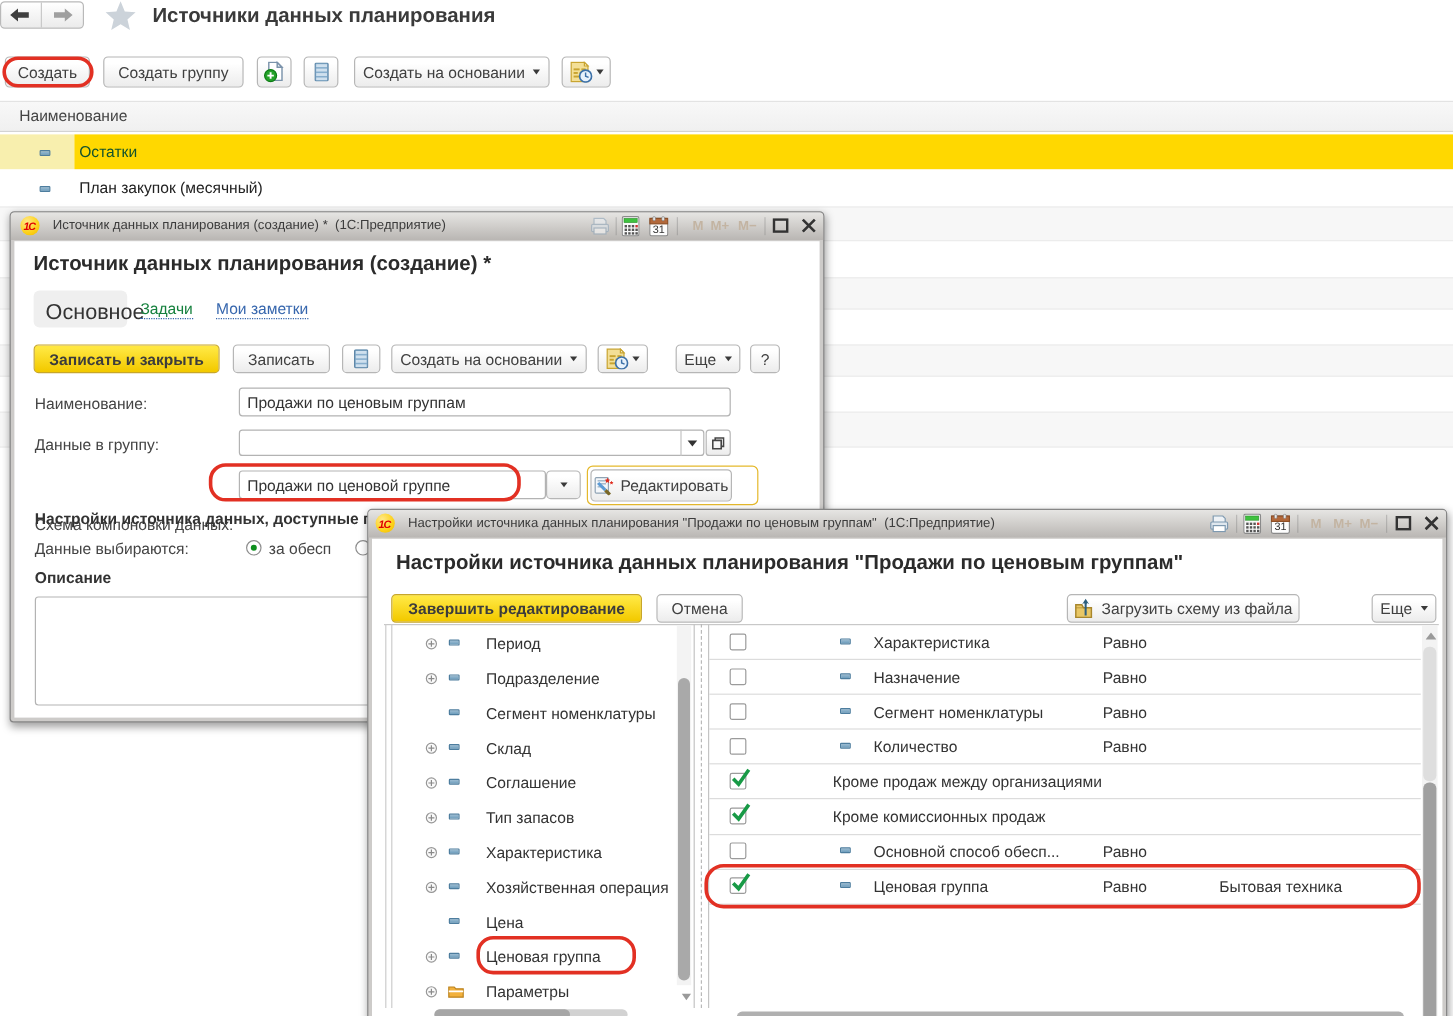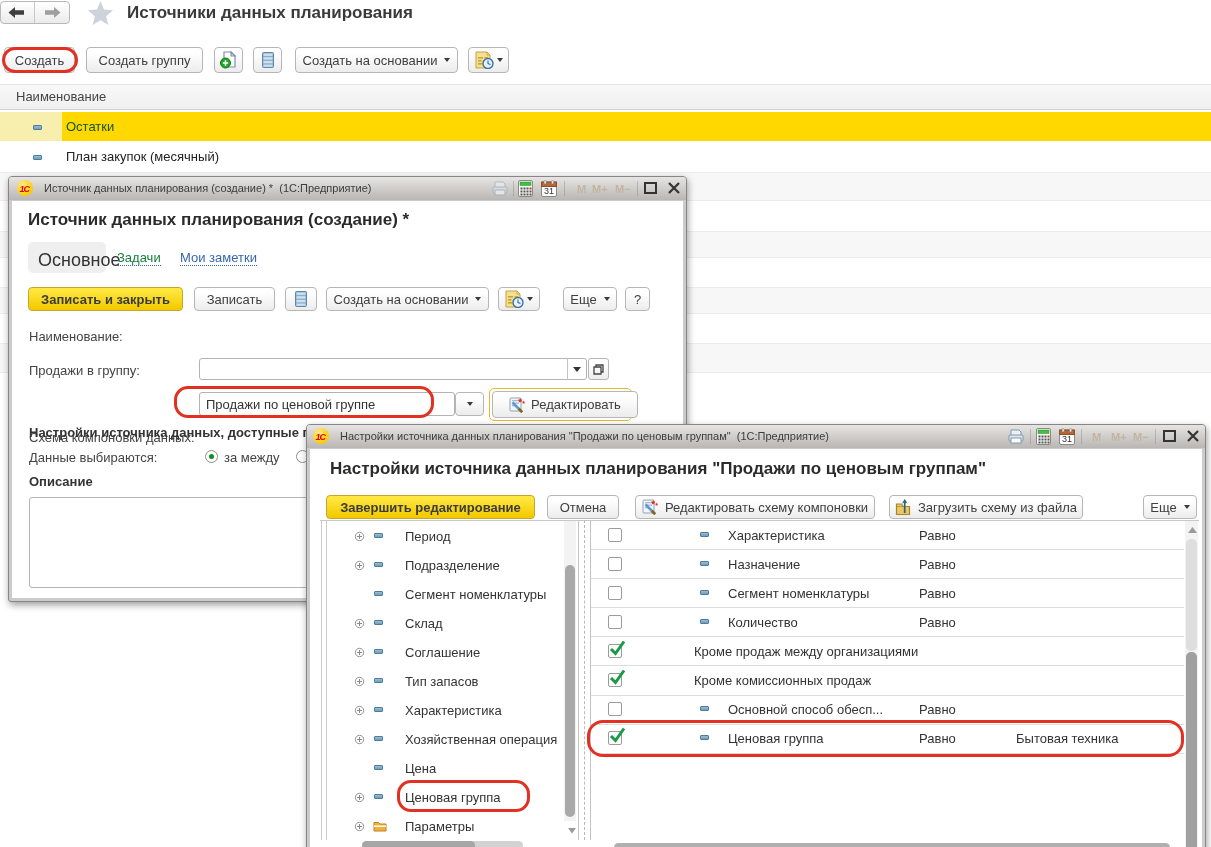--- a/index.html
+++ b/index.html
@@ -185,54 +185,55 @@
         <rect x="3" y="12" width="4.5" height="1.6" fill="#c8a430"></rect>
         <circle cx="13" cy="12.5" r="5" fill="#e8f2fb" stroke="#3d71a8" stroke-width="1.4"></circle>
         <path d="M13 9.5 L13 12.5 L15.5 13.5" stroke="#3d71a8" stroke-width="1.2" fill="none"></path>
       </svg>
       <span class="darr" style="margin-left:0;"></span>
     </div>
     <div class="btn" style="left:551px; top:86px; width:54px;">Еще<span class="darr"></span></div>
     <div class="btn" style="left:613px; top:86px; width:25px;">?</div>
 
     <div class="lbl" style="left:17px; top:128px;">Наименование:</div>
-
-    <div class="lbl" style="left:17px; top:162px;">Продажи в группу:</div>
+    <div class="inp" style="left:187px; top:122px; width:410px; height:24px;">Продажи по ценовым группам</div>
+
+    <div class="lbl" style="left:17px; top:162px;">Данные в группу:</div>
     <div class="inp" style="left:187px; top:157px; width:388px; height:22px;"></div>
     <div class="abs" style="left:555px; top:157px; width:1px; height:22px; background:#c4c4c4;"></div>
     <div class="abs" style="left:561px; top:166px; width:0; height:0; border-left:4px solid transparent; border-right:4px solid transparent; border-top:5px solid #333;"></div>
     <div class="btn" style="left:576px; top:157px; width:21px; height:22px; border-radius:3px;">
       <svg width="11" height="11" viewBox="0 0 11 11">
           <path d="M3 3 L3 1 L10 1 L10 8 L8 8 M1 3 L8 3 L8 10 L1 10 Z" fill="none" stroke="#444" stroke-width="1.3"></path>
         </svg>
     </div>
 
     <div class="lbl" style="left:17px; top:197px;margin-top:32px;">Схема компоновки данных:</div>
     <div class="inp" style="left:187px; top:191px; width:256px; height:24px;">Продажи по ценовой группе</div>
     <div class="btn" style="left:443px; top:191px; width:29px; height:24px;">
         <span class="darr" style="margin-left:0;"></span>
       </div>
     <div class="abs" style="left:477px; top:187px; width:143px; height:33px; border:1px solid #e5b92c; border-radius:5px;"></div>
-    <div class="btn" style="left:480px; top:190px; width:146px; height:27px;">
+    <div class="btn" style="left:480px; top:190px; width:118px; height:27px;">
       <svg width="17" height="16" viewBox="0 0 17 16" style="margin-right:5px;">
         <rect x="1" y="1" width="11" height="13" rx="1" fill="#f4f7fa" stroke="#8fa3b4"></rect>
         <rect x="3" y="3" width="7" height="1.3" fill="#a8bccd"></rect>
           <rect x="3" y="5.5" width="7" height="1.3" fill="#a8bccd"></rect>
           <rect x="3" y="8" width="5" height="1.3" fill="#a8bccd"></rect>
         <path d="M3.5 5.5 L9.5 11.5" stroke="#5b9bd5" stroke-width="2.6"></path>
         <path d="M9.5 11.5 L13.2 15.2" stroke="#7a6828" stroke-width="2.8"></path>
         <path d="M11.2 1 l.7 1.6 1.6.2 -1.2 1.1 .3 1.6 -1.4 -.8 -1.4.8 .3 -1.6 -1.2 -1.1 1.6 -.2 z" fill="#e02d1f"></path>
         <path d="M14.6 3.6 l.5 1.1 1.1.15 -.8.8 .2 1.1 -1 -.55 -1 .55 .2 -1.1 -.8 -.8 1.1 -.15 z" fill="#e02d1f"></path>
       </svg>Редактировать</div>
 
     <div class="lbl" style="left:17px; top:224px; font-weight:bold; color:#333;">Настройки источника данных, доступные при изменении</div>
     <div class="lbl" style="left:17px; top:249px;">Данные выбираются:</div>
     <div class="abs" style="left:193px; top:249px; width:13px; height:13px; border:1px solid #8f8f8f; border-radius:50%; background:#fff;"></div>
     <div class="abs" style="left:197px; top:253px; width:5px; height:5px; border-radius:50%; background:#0e8f1e;"></div>
-    <div class="lbl" style="left:212px; top:249px;">за между</div>
+    <div class="lbl" style="left:212px; top:249px;">за обесп</div>
     <div class="abs" style="left:284px; top:249px; width:13px; height:13px; border:1px solid #8f8f8f; border-radius:50%; background:#fff;"></div>
     <div class="lbl" style="left:17px; top:273px; font-weight:bold; color:#333;">Описание</div>
     <div class="abs" style="left:17px; top:296px; width:627px; height:91px; border:1px solid #b3b3b3; border-radius:3px; background:#fff;"></div>
   </div>
 </div>
 
 <div class="win" id="win2" style="left:306px; top:424px; width:900px; height:440px;">
   <div class="tbar">
     <div class="logo1c" style="left:6px;">
         <span>1С</span>
@@ -276,31 +277,20 @@
     <div class="tsep" style="left:848px;"></div>
     <div class="abs" style="left:856px; top:5px; width:13px; height:12px; border:2px solid #333;"></div>
     <svg class="abs" style="left:880px; top:5px;" width="12" height="12" viewBox="0 0 12 12">
       <path d="M1 1 L11 11 M11 1 L1 11" stroke="#333" stroke-width="2.2"></path>
     </svg>
   </div>
   <div class="wbody">
     <div class="abs" style="left:20px; top:10px; font-size:17px; font-weight:bold; color:#2b2b2b;">Настройки источника данных планирования "Продажи по ценовым группам"</div>
     <div class="btn yellow" style="left:16px; top:46px; width:209px;">Завершить редактирование</div>
     <div class="btn" style="left:237px; top:46px; width:72px;">Отмена</div>
-    <div class="btn" style="left:325px; top:46px; width:240px;">
-      <svg width="17" height="16" viewBox="0 0 17 16" style="margin-right:6px;">
-        <rect x="1" y="1" width="11" height="13" rx="1" fill="#f4f7fa" stroke="#8fa3b4"></rect>
-        <rect x="3" y="3" width="7" height="1.3" fill="#a8bccd"></rect>
-          <rect x="3" y="5.5" width="7" height="1.3" fill="#a8bccd"></rect>
-          <rect x="3" y="8" width="5" height="1.3" fill="#a8bccd"></rect>
-        <path d="M3.5 5.5 L9.5 11.5" stroke="#5b9bd5" stroke-width="2.6"></path>
-        <path d="M9.5 11.5 L13.2 15.2" stroke="#7a6828" stroke-width="2.8"></path>
-        <path d="M11.2 1 l.7 1.6 1.6.2 -1.2 1.1 .3 1.6 -1.4 -.8 -1.4.8 .3 -1.6 -1.2 -1.1 1.6 -.2 z" fill="#e02d1f"></path>
-        <path d="M14.6 3.6 l.5 1.1 1.1.15 -.8.8 .2 1.1 -1 -.55 -1 .55 .2 -1.1 -.8 -.8 1.1 -.15 z" fill="#e02d1f"></path>
-      </svg>Редактировать схему компоновки</div>
     <div class="btn" style="left:579px; top:46px; width:194px;">
       <svg width="17" height="18" viewBox="0 0 17 18" style="margin-right:6px;">
         <path d="M1.5 6 L6.5 6 L8 8.5 L14.5 8.5 L14.5 16.5 L1.5 16.5 Z" fill="#e9c765" stroke="#a8862c" stroke-width="1.2"></path>
         <path d="M1.5 8.5 L8 8.5" stroke="#a8862c" stroke-width=".6"></path>
         <path d="M9.7 15 L9.7 3.5" stroke="#2e5f7d" stroke-width="1.7"></path>
         <path d="M6.8 5.5 L9.7 1 L12.6 5.5 L10.9 4.6 L9.7 6.2 L8.5 4.6 Z" fill="#2e5f7d"></path>
       </svg>Загрузить схему из файла</div>
     <div class="btn" style="left:833px; top:46px; width:54px;">Еще<span class="darr"></span></div>
 
     <div class="abs" style="left:10px; top:71px; width:879px; height:1px; background:#c8c8c8;"></div>

